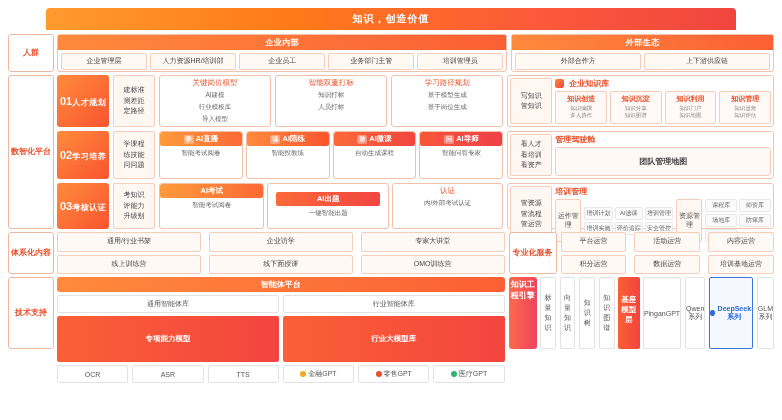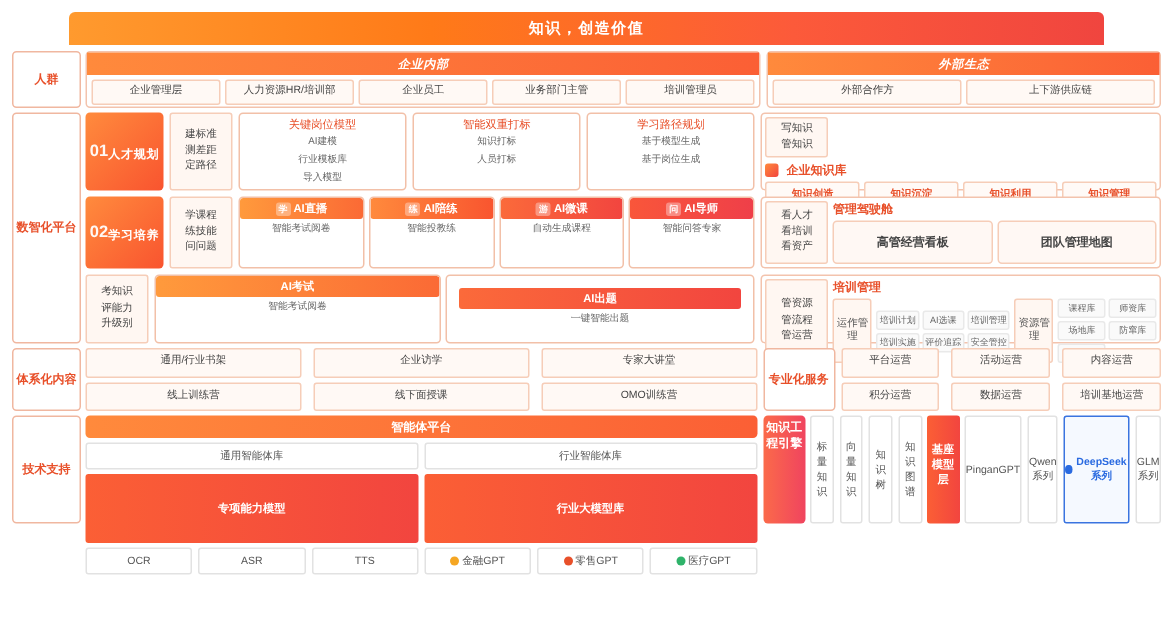--- a/index.html
+++ b/index.html
@@ -41,21 +41,21 @@
   .rowbody { flex: 1; display: flex; gap: 4px; }
 
   .panel {
     border: 1px solid #f3c3ad; border-radius: 3px;
     background: #fff;
     display: flex; flex-direction: column;
   }
   .panel-head {
     background: linear-gradient(90deg,#ff8a3c,#fb5f35);
     color: #fff; font-size: 8px; font-weight: bold;
-    text-align: center; padding: 2px 0; letter-spacing: .5px; font-style: italic;
+    text-align: center; padding: 2px 0; letter-spacing: .5px;
   }
   .panel-body { padding: 3px; display: flex; gap: 3px; flex: 1; }
 
   .chip {
     flex: 1; border: 1px solid #f6cdb8; border-radius: 2px;
     background: #fff9f5;
     display: flex; align-items: center; justify-content: center;
     text-align: center; font-size: 7px; color: #444; padding: 3px 1px;
     line-height: 1.25;
   }
@@ -229,21 +229,21 @@
                 <div class="sub">人员打标</div>
               </div>
               <div class="boxcard">
                 <div class="title">学习路径规划</div>
                 <div class="sub">基于模型生成</div>
                 <div class="sub">基于岗位生成</div>
               </div>
             </div>
 
             <div class="panel rightpanel">
-              <div class="panel-body" style="flex-direction:column;gap:3px;padding:2px">
+              <div class="panel-body" style="flex-direction:row;gap:3px;padding:2px">
                 <div class="tallchip w-narrow" style="white-space:pre-line">写知识
 管知识</div>
                 <div style="flex:1;display:flex;flex-direction:column;gap:2px;">
                   <div style="display:flex;align-items:center;gap:3px;">
                     <span class="flagdot"></span>
                     <span style="font-size:8px;font-weight:bold;color:#e8502a;">企业知识库</span>
                   </div>
                   <div class="kb-grid">
                     <div class="kb-cell">
                       <div class="t">知识创造</div>
@@ -313,45 +313,52 @@
             </div>
 
             <div class="panel rightpanel">
               <div class="panel-body" style="flex-direction:row;gap:3px;padding:2px">
                 <div class="tallchip w-narrow" style="white-space:pre-line">看人才
 看培训
 看资产</div>
                 <div style="flex:1;display:flex;flex-direction:column;gap:2px;">
                   <div style="font-size:8px;font-weight:bold;color:#e8502a;">管理驾驶舱</div>
                   <div style="flex:1;display:flex;gap:3px;">
-                    <div class="bigchip">高管经营看板</div>
                     <div class="bigchip">团队管理地图</div>
                   </div>
                 </div>
               </div>
             </div>
           </div>
 
           <div class="prow" style="height:46px">
             <div class="leftbox" style="flex:1.72">
+              <div class="numblock">
+                <div class="num">03</div>
+                <div class="numtxt">考核认证</div>
+              </div>
               <div class="tallchip w-narrow" style="white-space:pre-line">考知识
 评能力
 升级别</div>
               <div style="flex:1;display:flex;gap:3px;">
                 <div class="boxcard" style="padding:0;overflow:hidden">
                   <div class="tagbtn" style="background:linear-gradient(90deg,#ff9a3c,#fb6a35)">
                     <span>AI考试</span>
                   </div>
                   <div class="sub" style="padding:0 2px 2px">智能考试阅卷</div>
                 </div>
                 <div class="boxcard" style="padding:8px;overflow:hidden">
                   <div class="tagbtn" style="background:linear-gradient(90deg,#fb6a3a,#f2453f)">
                     <span>AI出题</span>
                   </div>
                   <div class="sub" style="padding:0 2px 2px">一键智能出题</div>
+                </div>
+                <div class="boxcard">
+                  <div class="title">认证</div>
+                  <div class="sub">内/外部考试认证</div>
                 </div>
               </div>
             </div>
 
             <div class="panel rightpanel">
               <div class="panel-body" style="flex-direction:row;gap:3px;padding:2px">
                 <div class="tallchip w-narrow" style="white-space:pre-line">管资源
 管流程
 管运营</div>
                 <div style="flex:1;display:flex;flex-direction:column;gap:2px;">

